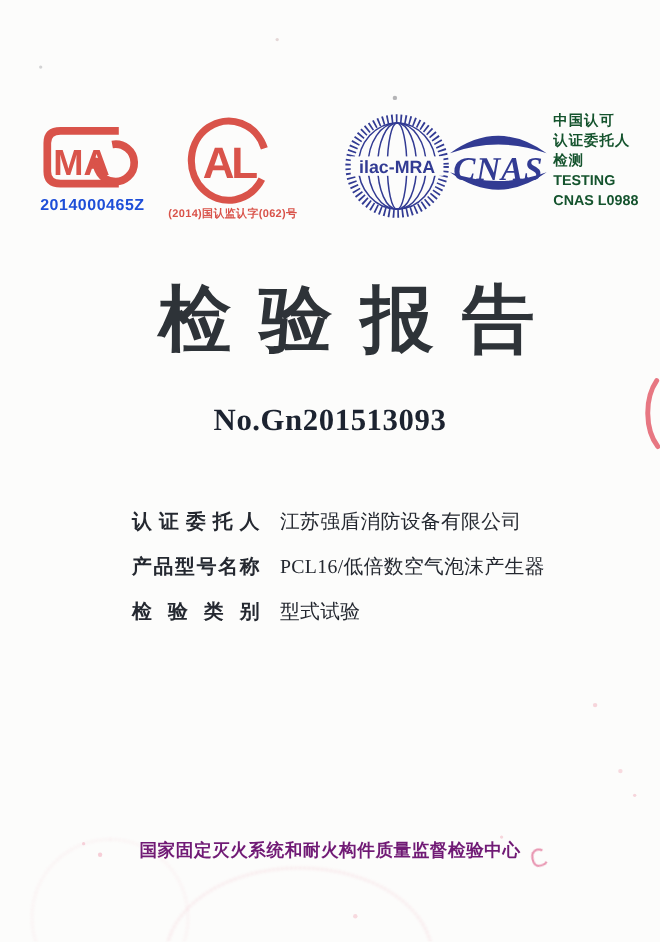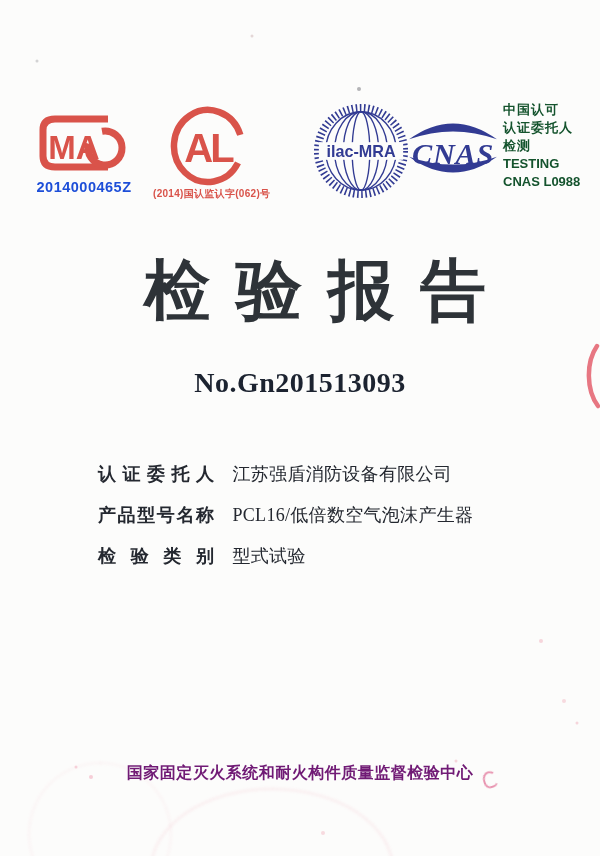--- a/index.html
+++ b/index.html
@@ -35,21 +35,21 @@
     box-sizing:border-box;color:#2e3338;line-height:80px;
     font-family:"Liberation Sans",sans-serif;
   }
   #report-no{
     left:0;top:367px;width:600px;text-align:center;
     font-family:"Liberation Serif","DejaVu Serif",serif;
     font-size:28px;font-weight:bold;color:#1c2330;letter-spacing:.5px;
   }
 
   
-  #fields{left:98px;top:462px;font-family:"Liberation Serif","DejaVu Serif",serif;}
+  #fields{left:120px;top:462px;font-family:"Liberation Serif","DejaVu Serif",serif;}
   .frow{height:22px;margin-bottom:19px;white-space:nowrap;font-size:18px;color:#242830;}
   .flabel{
     display:inline-block;width:116px;vertical-align:top;
     text-align:justify;text-align-last:justify;text-justify:inter-character;
     font-weight:bold;
   }
   .fvalue{margin-left:14px;font-weight:500;letter-spacing:.3px;}
 
   
   #footer{

